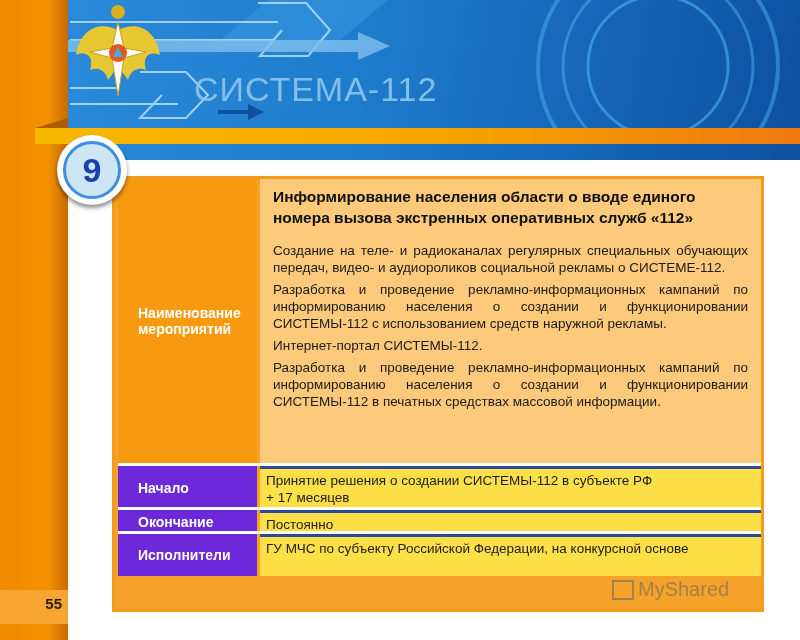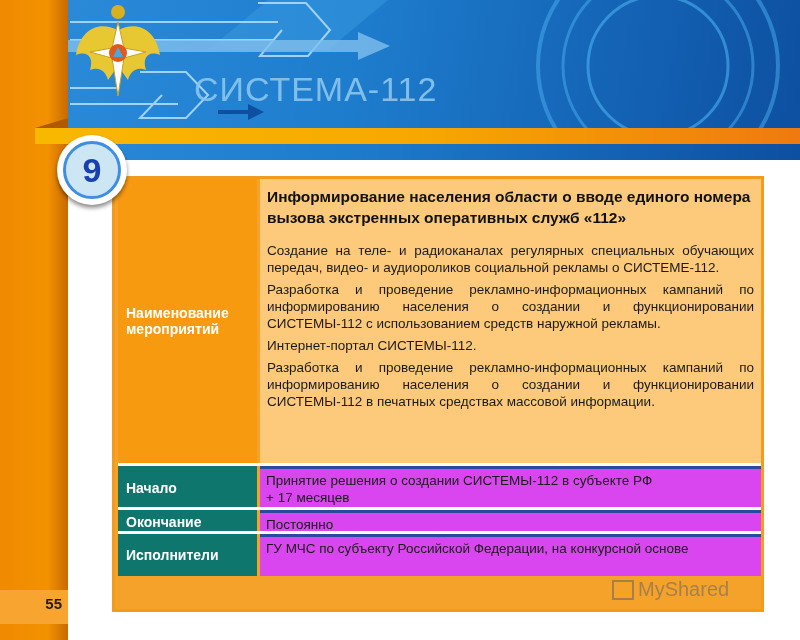--- a/index.html
+++ b/index.html
@@ -30,32 +30,32 @@
     background:#ffffff; box-shadow:0 3px 4px rgba(0,0,0,0.45); }
   .badge-inner { position:absolute; left:6px; top:6px; width:52px; height:52px; border-radius:50%;
     border:3px solid #3f8ee0; background:#cde6f3; text-align:center; line-height:52px;
     font-size:34px; font-weight:bold; color:#1a3fae; }
 
   
   .table-frame { position:absolute; left:112px; top:176px; width:652px; height:436px;
     background:#f5a22a; border:3px solid #f29b1c; box-sizing:border-box; }
   .row { position:absolute; left:3px; width:643px; }
   .label { position:absolute; left:0; top:0; bottom:0; width:139px; color:#ffffff; font-weight:bold; font-size:14px;
-    display:flex; align-items:center; padding-left:8px; box-sizing:border-box; }
+    display:flex; align-items:center; padding-left:20px; box-sizing:border-box; }
   .content { position:absolute; left:142px; right:0; top:0; bottom:0; box-sizing:border-box; padding:3px 6px; font-size:13.5px; color:#1b1b1b; line-height:17px; }
 
   .r-main { top:0; height:284px; }
   .r-main .label { background:#f79a10; }
-  .r-main .content { background:#fdc97a; padding:7px 7px; }
+  .r-main .content { background:#fdc97a; padding:7px 13px; }
   .main-title { font-weight:bold; font-size:15.5px; line-height:21px; color:#111; }
   .main-para { margin-top:5px; text-align:justify; }
   .main-para.first { margin-top:14px; }
 
-  .blue .label { background:#0f766e; }
-  .blue .content { background:#d946ef; border-top:3px solid #2a4aa0; }
+  .blue .label { background:#6d28d9; }
+  .blue .content { background:#fde047; border-top:3px solid #2a4aa0; }
   .blue { border-top:3px solid #ffffff; }
   .r-start { top:284px; height:44px; }
   .r-end { top:328px; height:24px; }
   .r-exec { top:352px; height:42px; }
   .r-result { top:394px; height:40px; }
 
   .watermark { position:absolute; left:612px; top:578px; font-size:20px; color:#666; opacity:0.55; display:flex; align-items:center; gap:4px; }
   .wm-icon { width:22px; height:20px; border:2px solid #666; box-sizing:border-box; position:relative; }
 </style>
 </head>

